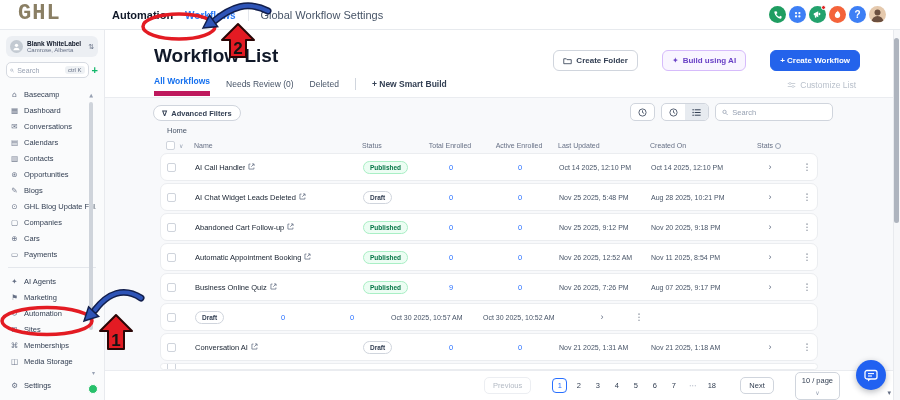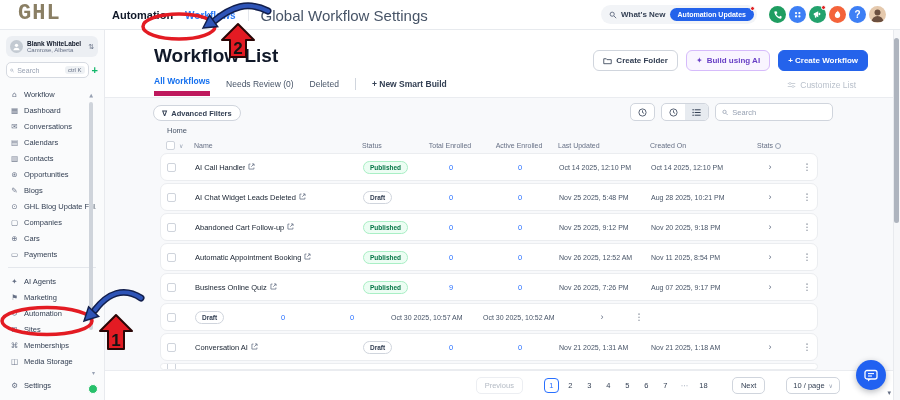--- a/index.html
+++ b/index.html
@@ -10,21 +10,21 @@
 
   
   .hdr { position:absolute; top:0; left:0; width:900px; height:30px; background:#fff;
     border-bottom:1px solid #e7eaee; z-index:5; }
   .logo { position:absolute; left:18px; top:1px; font-family:Liberation Mono, monospace;
     font-weight:bold; font-size:22px; color:#8a7f64; letter-spacing:1px; }
   .hdr-nav { position:absolute; left:112px; top:0; height:30px; display:flex; align-items:center; gap:12px; }
   .hdr-sec { font-size:11px; font-weight:bold; color:#101828; }
   .hdr-tab { font-size:10px; font-weight:600; color:#2e7cf6; }
   .hdr-sep { width:1px; height:12px; background:#e4e7ec; }
-  .hdr-tab2 { font-size:15px; color:#475467; }
+  .hdr-tab2 { font-size:11px; color:#475467; }
   .wn-pill { position:absolute; right:143px; top:5px; height:19px; background:#f2f4f7;
     border-radius:10px; display:flex; align-items:center; gap:4px; padding:0 3px 0 8px; }
   .wn-text { font-size:8px; color:#344054; font-weight:600; white-space:nowrap; }
   .au-pill { position:relative; background:#2463eb; color:#fff; font-size:7px; font-weight:bold;
     border-radius:8px; padding:3px 8px; white-space:nowrap; }
   .dot-red { position:absolute; right:-1px; top:-2px; width:5px; height:5px; background:#e02424;
     border-radius:50%; border:1px solid #fff; }
   .hdr-ico-row { position:absolute; right:14px; top:6px; display:flex; gap:3px; }
   .circ { width:17px; height:17px; border-radius:50%; display:flex; align-items:center;
     justify-content:center; color:#fff; position:relative; }
@@ -61,21 +61,21 @@
   .sb-settings { position:absolute; bottom:7px; left:0; width:100%; }
   .sb-caret { position:absolute; right:9px; bottom:24px; font-size:6px; color:#98a2b3; }
   .sb-dot { position:absolute; right:6px; bottom:6px; width:10px; height:10px; border-radius:50%;
     background:#27c06b; border:1.5px solid #fff; }
   .sb-scroll-up { position:absolute; right:11px; top:62px; font-size:5px; color:#98a2b3; }
   .sb-thumb { position:absolute; right:11px; top:72px; width:4px; height:228px; background:#cfd4db; border-radius:2px; }
 
   
   .main { position:absolute; left:105px; top:30px; width:795px; height:370px; background:#fff; }
   .title { position:absolute; left:49px; top:15px; font-size:19px; font-weight:600; color:#101828; }
-  .btnrow { position:absolute; right:32px; top:20px; display:flex; gap:8px; }
+  .btnrow { position:absolute; right:40px; top:20px; display:flex; gap:24px; }
   .btn { height:21px; display:flex; align-items:center; gap:4px; border-radius:6px;
     padding:0 9px; font-size:8px; font-weight:600; cursor:pointer; white-space:nowrap; }
   .btn-folder { background:#fff; border:1px solid #d0d5dd; color:#344054; }
   .btn-ai { background:#f9f5ff; border:1px solid #d6bbfb; color:#6941c6; }
   .btn-primary { background:#2463eb; border:1px solid #2463eb; color:#fff; }
   .tabs { position:absolute; left:49px; top:45px; height:22px; display:flex; align-items:center; gap:16px; }
   .tab { font-size:8.5px; color:#475467; padding-bottom:5px; cursor:pointer; white-space:nowrap; }
   .tab--active { color:#1570ef; font-weight:bold; border-bottom:5px solid #be185d; }
   .tab-sep { width:1px; height:12px; background:#d0d5dd; margin-bottom:4px; }
   .smart { font-size:8.5px; color:#344054; font-weight:600; padding-bottom:5px; cursor:pointer; }
@@ -133,21 +133,21 @@
     border-top:1px solid #eaecf0; display:flex; align-items:center; justify-content:flex-end;
     gap:21px; padding-right:60px; font-size:7.5px; color:#344054; }
   .pg-prev { border:1px solid #eceef2; border-radius:5px; padding:3px 8px; color:#b3bac4; background:#fff; }
   .pg-item { min-width:15px; height:15px; display:flex; align-items:center; justify-content:center;
     border-radius:4px; cursor:pointer; }
   .pg-item--active { border:1px solid #2970ff; color:#2970ff; background:#fff; }
   .pg-dots { color:#98a2b3; }
   .pg-next { border:1px solid #d0d5dd; border-radius:5px; padding:3px 8px; color:#344054;
     background:#fff; cursor:pointer; }
   .pg-size { border:1px solid #d0d5dd; border-radius:5px; padding:3px 6px; display:flex;
-    align-items:center; gap:4px; background:#fff; cursor:pointer; }
+    align-items:center; gap:4px; background:#fff; cursor:pointer;flex-direction:column; }
   .pg-size .ico { font-size:6px; color:#98a2b3; }
 
   .fab { position:absolute; left:856px; top:360px; width:30px; height:30px; border-radius:50%;
     background:#2161f1; box-shadow:0 2px 6px rgba(16,24,40,.3); display:flex; align-items:center;
     justify-content:center; z-index:20; cursor:pointer; }
   .msb-track { position:absolute; right:0; top:30px; bottom:0; width:7px; background:#f6f7f9;
     border-left:1px solid #e8eaee; z-index:6; }
   .msb-thumb { position:absolute; right:1px; top:8px; width:5px; height:185px; background:#aeb4be; border-radius:3px; }
   .msb-caret { position:absolute; right:9px; bottom:3px; font-size:7px; color:#667085; z-index:7; }
 
@@ -159,28 +159,20 @@
 <div class="stage">
 
   <div class="hdr">
     <div class="logo">GHL</div>
     <div class="hdr-nav">
       <span class="hdr-sec">Automation</span>
       <span class="hdr-tab">Workflows</span>
       <span class="hdr-sep"></span>
       <span class="hdr-tab2">Global Workflow Settings</span>
     </div>
-    <div class="wn-pill">
-      <svg width="8" height="8" viewBox="0 0 10 10">
-          <circle cx="4" cy="4" r="2.6" fill="none" stroke="#667085" stroke-width="1.2"></circle>
-          <line x1="6.2" y1="6.2" x2="9" y2="9" stroke="#667085" stroke-width="1.2"></line>
-        </svg>
-      <span class="wn-text">What's New</span>
-      <span class="au-pill"><span>Automation Updates</span><span class="dot-red"></span></span>
-    </div>
     <div class="hdr-ico-row">
       <span class="circ c-green">
         <svg width="9" height="9" viewBox="0 0 14 14">
             <path d="M3 2 L6 2.5 L6.8 5.2 L5 6.4 C6 8.4 7.8 10 9.6 10.8 L11 9 L13.5 10 L13.2 12.6 C13 13.4 12.2 13.8 11.4 13.6 C6.6 12.4 3 8.8 2.2 4.2 C2 3.2 2.3 2.2 3 2 Z" fill="#fff"></path>
           </svg>
       </span>
       <span class="circ c-blue">
         <svg width="9" height="9" viewBox="0 0 12 12">
             <circle cx="4" cy="4" r="1.5" fill="#fff"></circle>
             <circle cx="8.5" cy="4" r="1.5" fill="#fff"></circle>
@@ -234,21 +226,21 @@
             <line x1="6.2" y1="6.2" x2="9" y2="9" stroke="#98a2b3" stroke-width="1.3"></line>
           </svg>
         <input placeholder="Search" style="">
         <span class="kbd">ctrl K</span>
       </span>
       <span class="sb-plus">+</span>
     </div>
     <div class="sb-nav">
         <div class="side-item">
           <span class="side-ico ico">⌂</span>
-          <span class="side-lbl">Workflow</span>
+          <span class="side-lbl">Basecamp</span>
         </div>
         <div class="side-item">
           <span class="side-ico ico">▦</span>
           <span class="side-lbl">Dashboard</span>
         </div>
         <div class="side-item">
           <span class="side-ico ico">✉</span>
           <span class="side-lbl">Conversations</span>
         </div>
         <div class="side-item">

